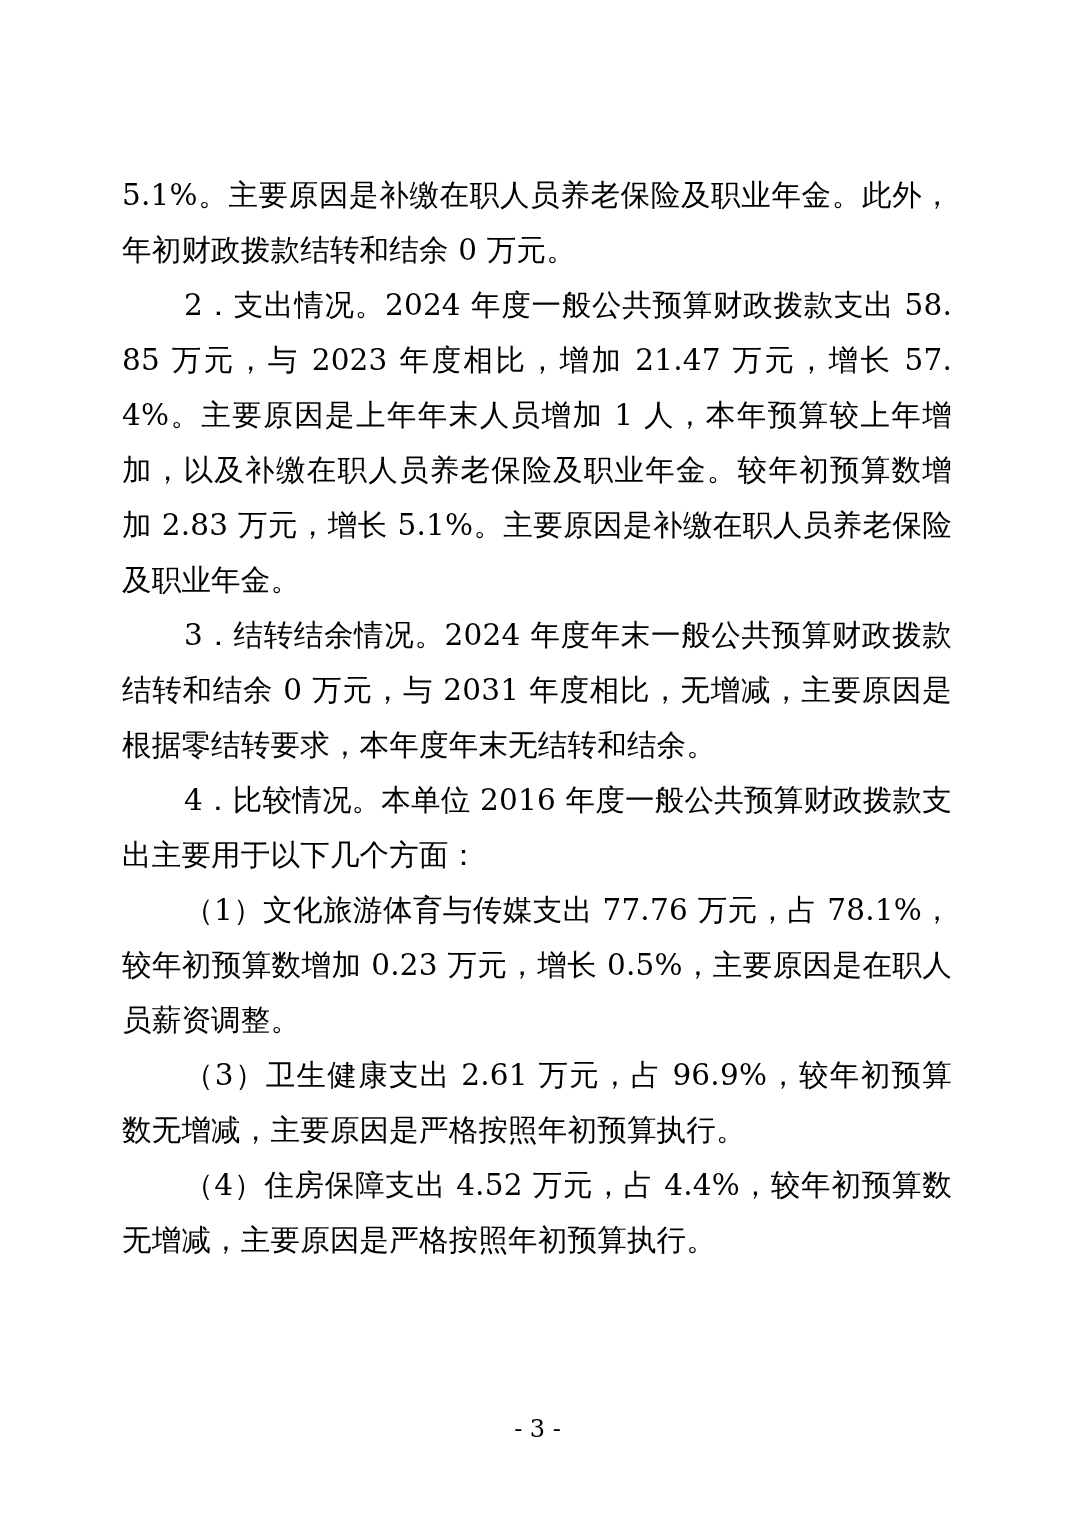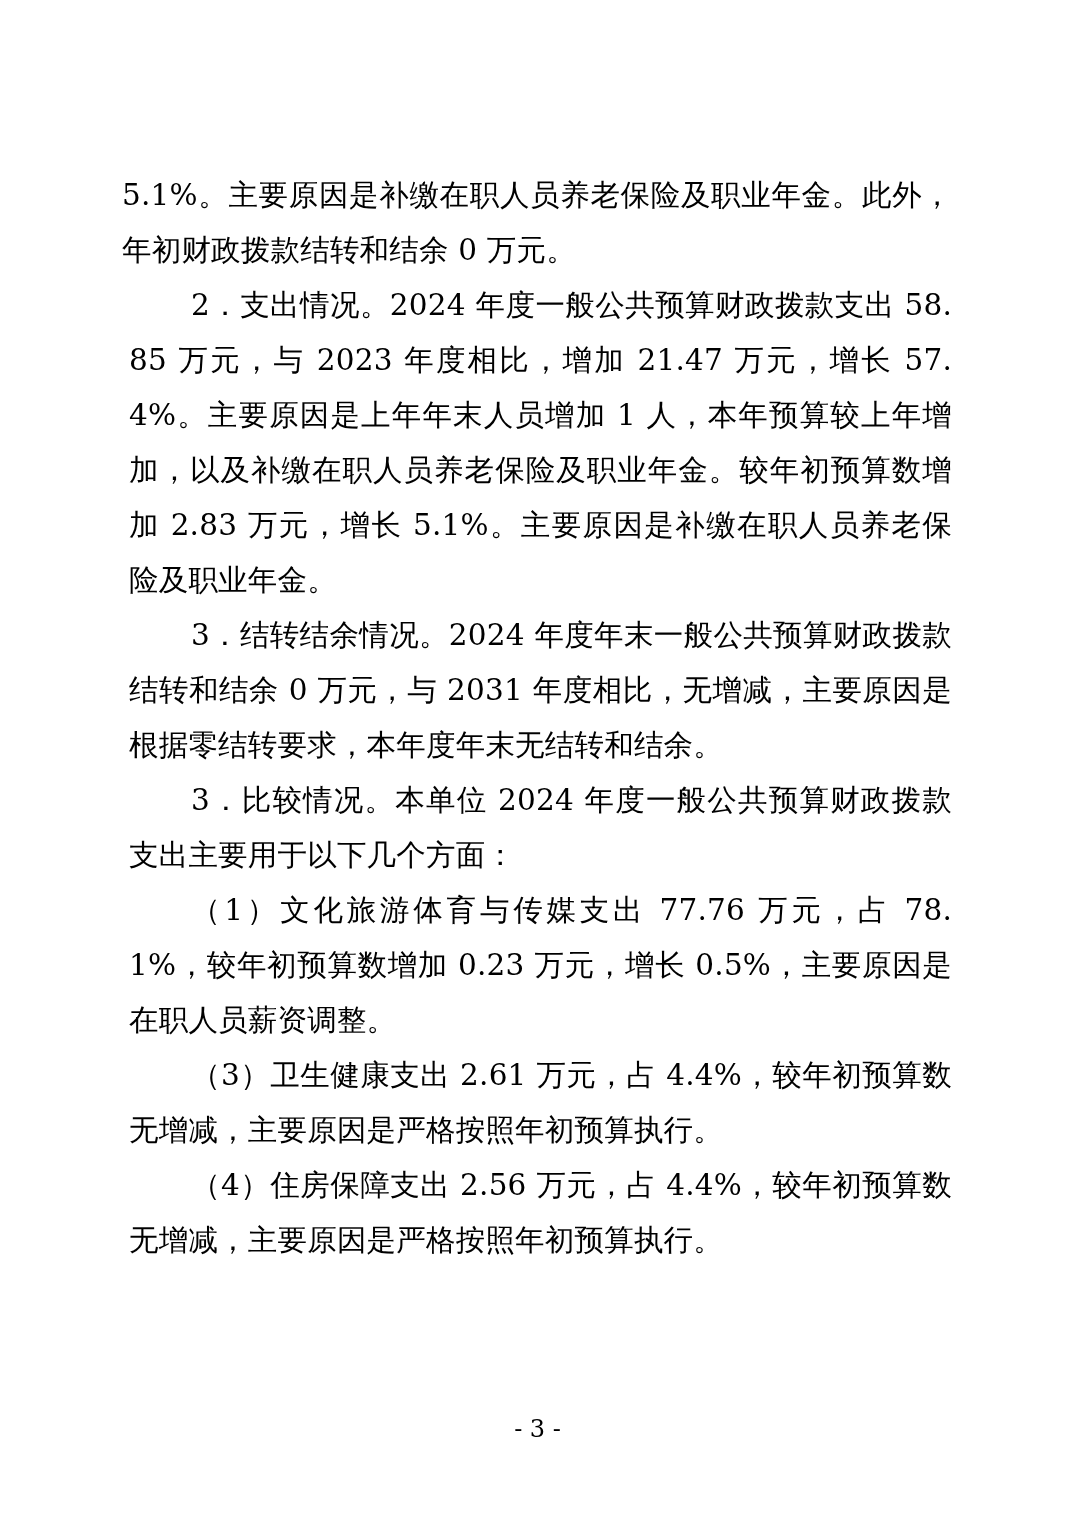--- a/index.html
+++ b/index.html
@@ -27,40 +27,39 @@
     margin: 0 0 0 0;
     font-size: 29.5px;
     line-height: 55px;
     text-align: justify;
     text-justify: inter-ideograph;
     letter-spacing: 0.2px;
     word-break: break-all;
   }
   p.indent {
     text-indent: 62px;
-    margin-left: 7px;
   }
   .footer {
     position: absolute;
     left: 0;
     top: 1415px;
     width: 1075px;
     text-align: center;
     font-size: 24px;
     font-family: "DejaVu Serif", "Liberation Serif", serif;
     color: #000000;
   }
 </style>
 </head>
 <body>
 
 <div class="page">
   <div class="content">
     <p class="para">5.1%。主要原因是补缴在职人员养老保险及职业年金。此外，年初财政拨款结转和结余 0 万元。</p>
     <p class="para indent">2．支出情况。2024 年度一般公共预算财政拨款支出 58.85 万元，与 2023 年度相比，增加 21.47 万元，增长 57.4%。主要原因是上年年末人员增加 1 人，本年预算较上年增加，以及补缴在职人员养老保险及职业年金。较年初预算数增加 2.83 万元，增长 5.1%。主要原因是补缴在职人员养老保险及职业年金。</p>
     <p class="para indent">3．结转结余情况。2024 年度年末一般公共预算财政拨款结转和结余 0 万元，与 2031 年度相比，无增减，主要原因是根据零结转要求，本年度年末无结转和结余。</p>
-    <p class="para indent">3．比较情况。本单位 2024 年度一般公共预算财政拨款支出主要用于以下几个方面：</p>
+    <p class="para indent">4．比较情况。本单位 2016 年度一般公共预算财政拨款支出主要用于以下几个方面：</p>
     <p class="para indent">（1）文化旅游体育与传媒支出 77.76 万元，占 78.1%，较年初预算数增加 0.23 万元，增长 0.5%，主要原因是在职人员薪资调整。</p>
-    <p class="para indent">（3）卫生健康支出 2.61 万元，占 4.4%，较年初预算数无增减，主要原因是严格按照年初预算执行。</p>
-    <p class="para indent">（4）住房保障支出 2.56 万元，占 4.4%，较年初预算数无增减，主要原因是严格按照年初预算执行。</p>
+    <p class="para indent">（3）卫生健康支出 2.61 万元，占 96.9%，较年初预算数无增减，主要原因是严格按照年初预算执行。</p>
+    <p class="para indent">（4）住房保障支出 4.52 万元，占 4.4%，较年初预算数无增减，主要原因是严格按照年初预算执行。</p>
   </div>
   <div class="footer">- 3 -</div>
 </div>
 
 </body></html>

